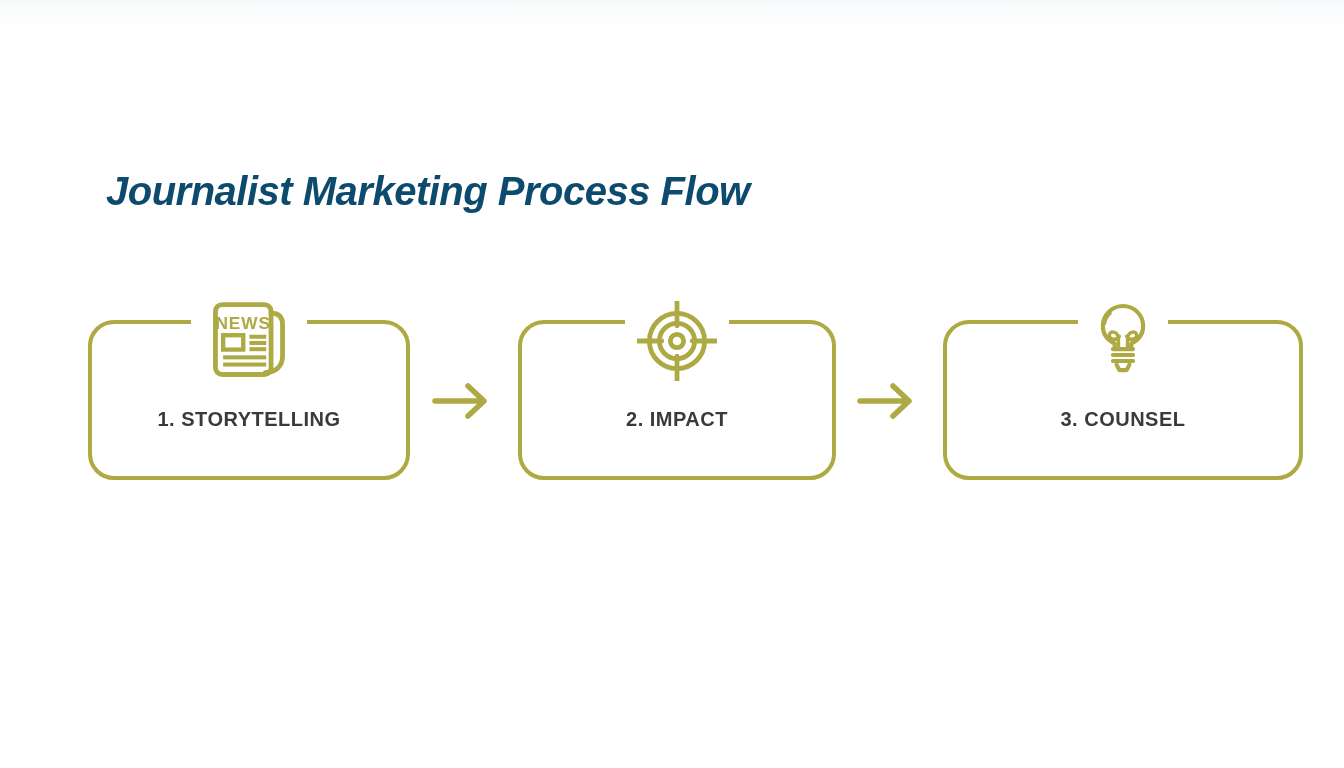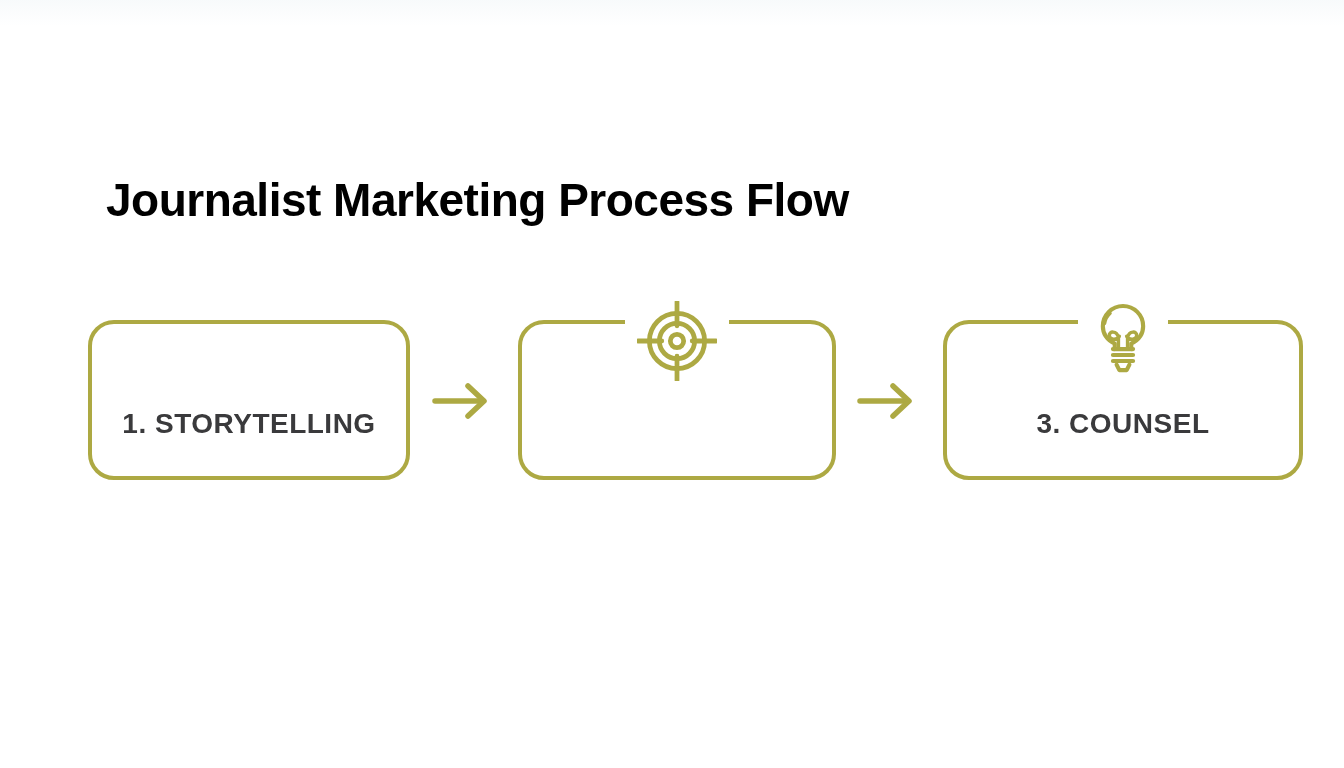--- a/index.html
+++ b/index.html
@@ -14,25 +14,26 @@
   .ghost-band {
     position: absolute;
     left: 0; top: 0;
     width: 100%; height: 26px;
     background: linear-gradient(to bottom, rgba(236,243,246,0.40), rgba(255,255,255,0));
   }
   .page-title {
     position: absolute;
     left: 106px;
     top: 142px;
-    font-size: 46px;
+    font-size: 40px;
     font-weight: 700;
     letter-spacing: -0.5px;
-    color: #000000;
+    color: #0c4a6e;
     white-space: nowrap;
+    font-style: italic;
   }
   .step-box {
     position: absolute;
     top: 320px;
     height: 160px;
     border: 4px solid #ada943;
     border-radius: 26px;
     box-sizing: border-box;
     background: #ffffff;
   }
@@ -48,21 +49,21 @@
     line-height: 0;
   }
   .icon-wrap.newspaper { top: -26px; }
   .icon-wrap.target    { top: -23px; }
   .icon-wrap.bulb      { top: -25px; }
   .step-label {
     position: absolute;
     left: 0; right: 0;
     top: 84px;
     text-align: center;
-    font-size: 28px;
+    font-size: 20px;
     font-weight: 700;
     letter-spacing: 0.5px;
     color: #3a3a3c;
     white-space: nowrap;
   }
   .arrow {
     position: absolute;
     top: 377px;
     width: 64px;
     height: 48px;
@@ -80,20 +81,33 @@
 </head>
 <body>
 
 <div class="stage">
 
   <div class="ghost-band"></div>
 
   <h1 class="page-title">Journalist Marketing Process Flow</h1>
 
   <div class="step-box s0">
+    <span class="icon-wrap newspaper">
+      <svg width="92" height="84" viewBox="0 0 96 84" fill="none">
+        <rect x="13" y="5" width="58" height="73" rx="7" stroke="#ada943" stroke-width="5" fill="#ffffff"></rect>
+        <path d="M71 14 c8 0 12 4 12 12 v33 c0 11 -8 17 -18 17" stroke="#ada943" stroke-width="5" fill="none" stroke-linecap="round"></path>
+        <text x="42" y="30" text-anchor="middle" font-size="18" class="news-text" fill="#ada943">NEWS</text>
+        <rect x="21" y="37" width="21" height="15" stroke="#ada943" stroke-width="4.5" fill="none"></rect>
+        <rect x="48.5" y="36.5" width="17.5" height="4.2" fill="#ada943"></rect>
+        <rect x="48.5" y="43" width="17.5" height="4.2" fill="#ada943"></rect>
+        <rect x="48.5" y="49.5" width="17.5" height="4.2" fill="#ada943"></rect>
+        <rect x="21" y="58" width="45" height="4.2" fill="#ada943"></rect>
+        <rect x="21" y="65.5" width="45" height="4.2" fill="#ada943"></rect>
+      </svg>
+    </span>
     <div class="step-label">1. STORYTELLING</div>
   </div>
 
   <div class="arrow a0">
     <svg width="64" height="48" viewBox="0 0 64 48" fill="none">
       <line x1="3" y1="24" x2="47" y2="24" stroke="#ada943" stroke-width="5.5" stroke-linecap="round"></line>
       <polyline points="36,9 52,24 36,39" stroke="#ada943" stroke-width="5.5" fill="none" stroke-linecap="round" stroke-linejoin="round"></polyline>
     </svg>
   </div>
 
@@ -102,20 +116,21 @@
       <svg width="80" height="80" viewBox="0 0 84 84" fill="none">
         <circle cx="42" cy="42" r="29" stroke="#ada943" stroke-width="5" fill="none"></circle>
         <circle cx="42" cy="42" r="18.5" stroke="#ada943" stroke-width="5" fill="none"></circle>
         <circle cx="42" cy="42" r="7" stroke="#ada943" stroke-width="5" fill="none"></circle>
         <line x1="42" y1="1" x2="42" y2="26" stroke="#ada943" stroke-width="5" stroke-linecap="round"></line>
         <line x1="42" y1="58" x2="42" y2="83" stroke="#ada943" stroke-width="5" stroke-linecap="round"></line>
         <line x1="1" y1="42" x2="26" y2="42" stroke="#ada943" stroke-width="5" stroke-linecap="round"></line>
         <line x1="58" y1="42" x2="83" y2="42" stroke="#ada943" stroke-width="5" stroke-linecap="round"></line>
       </svg>
     </span>
+    <div class="step-label">2. IMPACT</div>
   </div>
 
   <div class="arrow a1">
     <svg width="64" height="48" viewBox="0 0 64 48" fill="none">
       <line x1="3" y1="24" x2="47" y2="24" stroke="#ada943" stroke-width="5.5" stroke-linecap="round"></line>
       <polyline points="36,9 52,24 36,39" stroke="#ada943" stroke-width="5.5" fill="none" stroke-linecap="round" stroke-linejoin="round"></polyline>
     </svg>
   </div>
 
   <div class="step-box s2">

